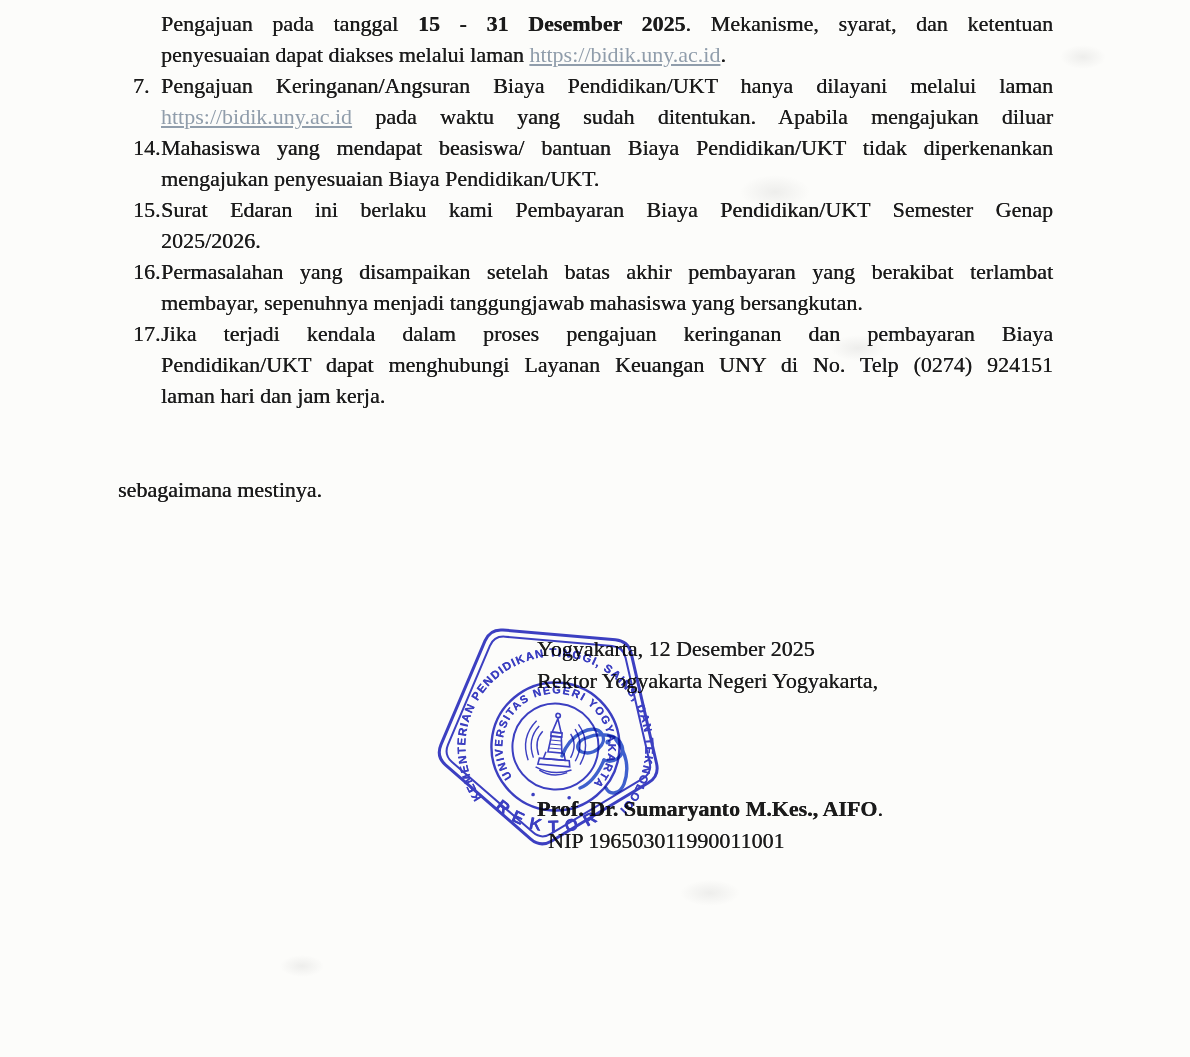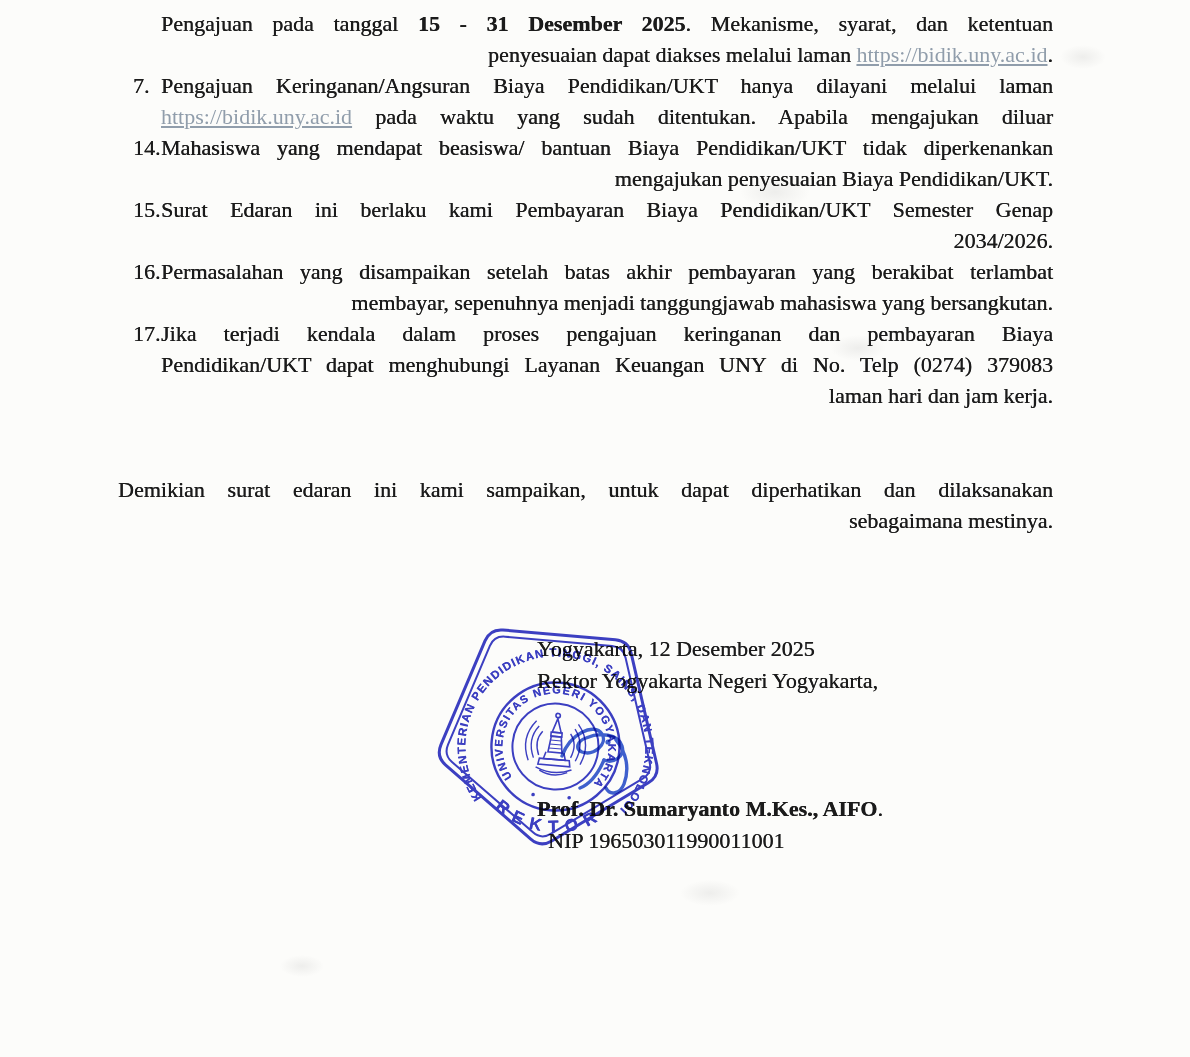--- a/index.html
+++ b/index.html
@@ -18,21 +18,21 @@
     text-shadow:0.3px 0 0 currentColor;
   }
   
   .speck{position:absolute;pointer-events:none;border-radius:50%;
     background:radial-gradient(closest-side, rgba(110,110,110,0.10), rgba(110,110,110,0));}
   
   #list{position:absolute;left:133px;top:8px;width:920px;font-size:22px;line-height:31px;}
   .li{display:flex;}
   .num{flex:none;width:28px;}
   .ibody{flex:1 1 auto;min-width:0;}
-  .line{text-align:right;}
+  .line{text-align:left;}
   .line.just{text-align:justify;text-align-last:justify;}
   .b{font-weight:bold;margin-top:36px;}
   .lnk{color:var(--link);text-decoration:underline;text-shadow:none;}
   
   #closing{position:absolute;left:118px;top:474px;width:935px;font-size:22px;line-height:31px;}
   
   #sig{position:absolute;left:537px;top:633px;width:440px;font-size:22px;line-height:31.5px;}
   .sig-spacer{height:97px;}
   .sig-line.nip{margin-left:11px;}
   
@@ -75,42 +75,41 @@
         <div class="num">14.</div>
         <div class="ibody">
           <div class="line just"><span>Mahasiswa yang mendapat beasiswa/ bantuan Biaya Pendidikan/UKT tidak diperkenankan</span></div>
           <div class="line"><span>mengajukan penyesuaian Biaya Pendidikan/UKT.</span></div>
         </div>
       </div>
       <div class="li">
         <div class="num">15.</div>
         <div class="ibody">
           <div class="line just"><span>Surat Edaran ini berlaku kami Pembayaran Biaya Pendidikan/UKT Semester Genap</span></div>
-          <div class="line"><span>2034/2026.</span></div>
+          <div class="line"><span>2025/2026.</span></div>
         </div>
       </div>
       <div class="li">
         <div class="num">16.</div>
         <div class="ibody">
           <div class="line just"><span>Permasalahan yang disampaikan setelah batas akhir pembayaran yang berakibat terlambat</span></div>
           <div class="line"><span>membayar, sepenuhnya menjadi tanggungjawab mahasiswa yang bersangkutan.</span></div>
         </div>
       </div>
       <div class="li">
         <div class="num">17.</div>
         <div class="ibody">
           <div class="line just"><span>Jika terjadi kendala dalam proses pengajuan keringanan dan pembayaran Biaya</span></div>
-          <div class="line just"><span>Pendidikan/UKT dapat menghubungi Layanan Keuangan UNY di No. Telp (0274) 379083</span></div>
+          <div class="line just"><span>Pendidikan/UKT dapat menghubungi Layanan Keuangan UNY di No. Telp (0274) 924151</span></div>
           <div class="line"><span>laman hari dan jam kerja.</span></div>
         </div>
       </div>
     </div>
 
   <div id="closing">
-      <div class="line just"><span>Demikian surat edaran ini kami sampaikan, untuk dapat diperhatikan dan dilaksanakan</span></div>
       <div class="line"><span>sebagaimana mestinya.</span></div>
     </div>
 
   <div id="sig">
     <div class="sig-line">Yogyakarta, 12 Desember 2025</div>
     <div class="sig-line">Rektor Yogyakarta Negeri Yogyakarta,</div>
     <div class="sig-spacer"></div>
     <div class="sig-line name"><span class="b">Prof. Dr. Sumaryanto M.Kes., AIFO</span><span>.</span></div>
     <div class="sig-line nip">NIP 196503011990011001</div>
   </div>

